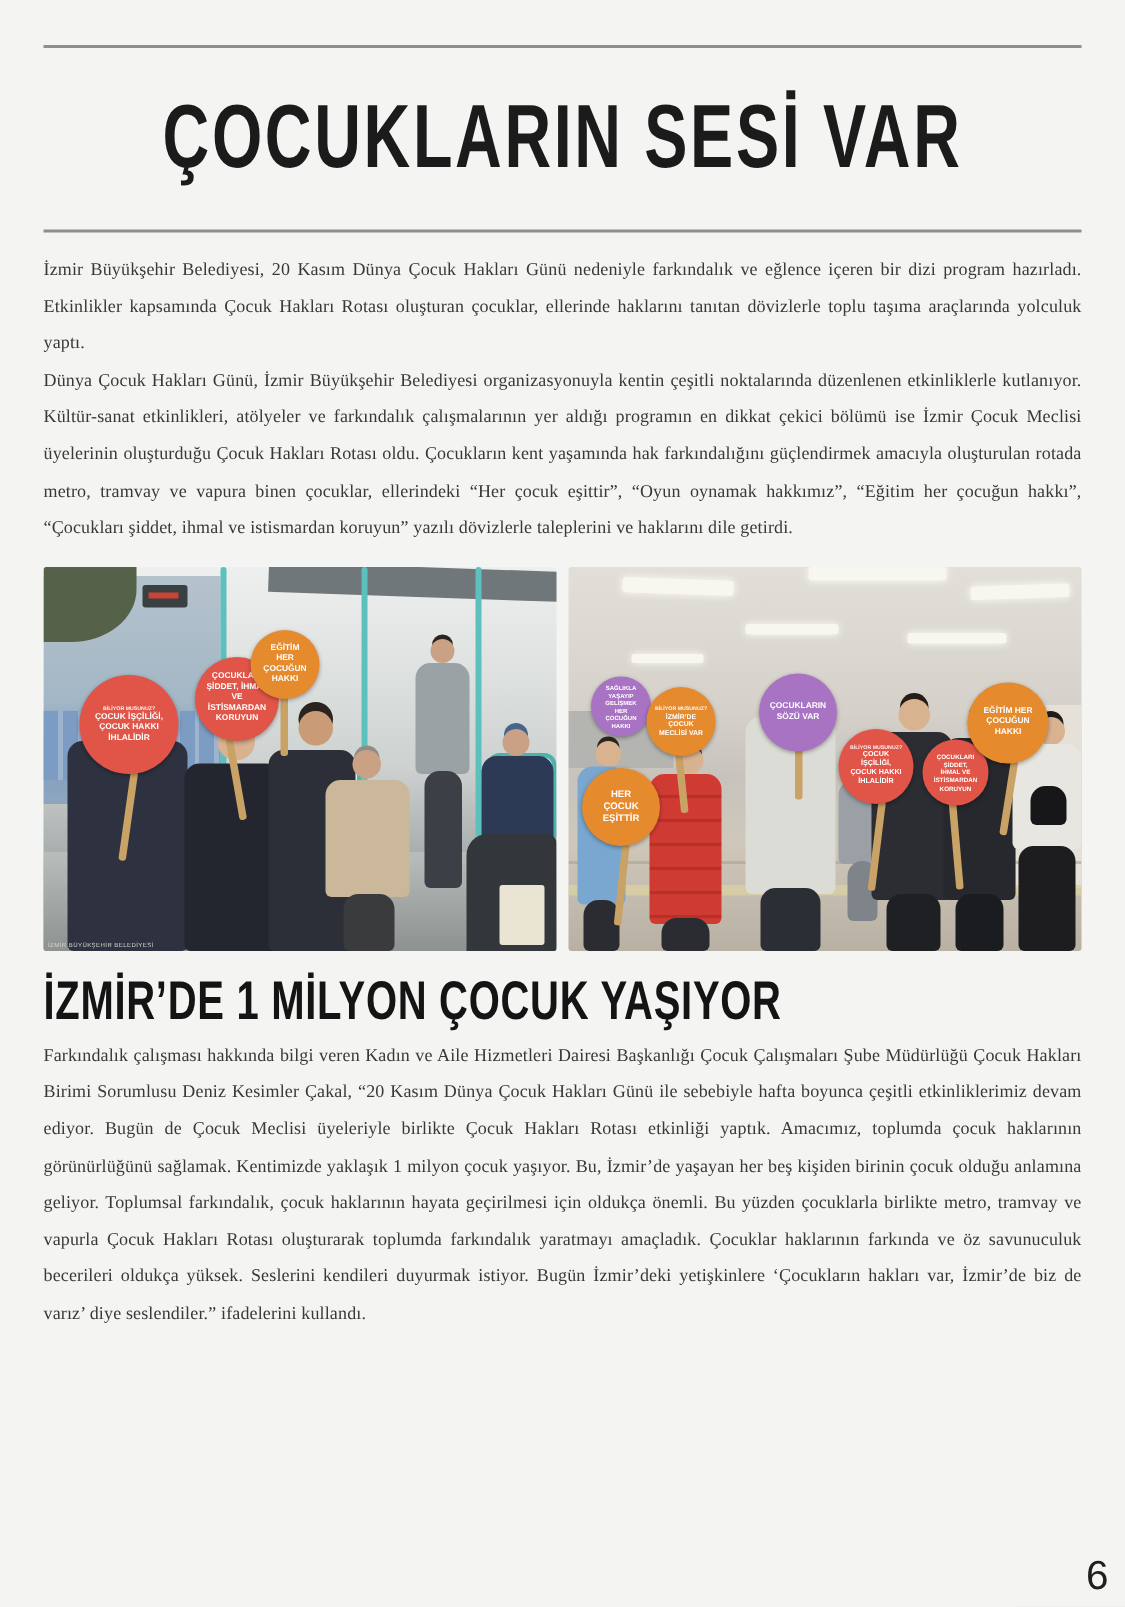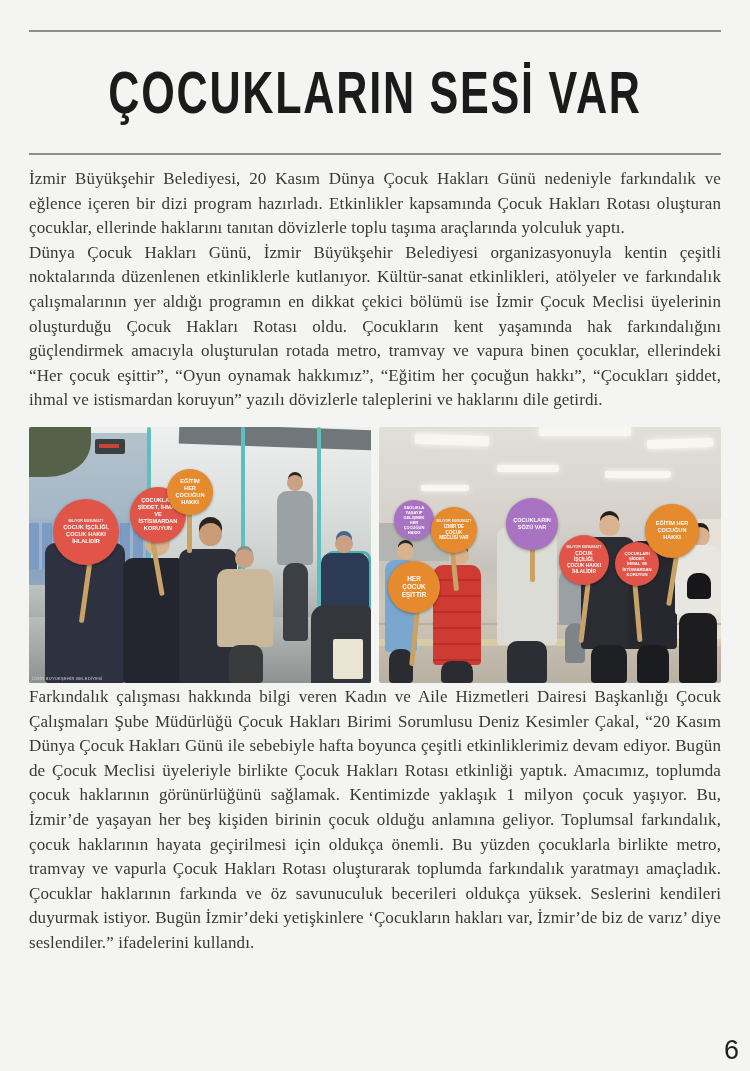--- a/index.html
+++ b/index.html
@@ -5,21 +5,21 @@
   html,body{margin:0;padding:0;background:#e9e9e7;}
   .page{position:relative;width:750px;height:1071px;background:#f4f4f2;overflow:hidden;
         font-family:"Liberation Serif",serif;}
   .rule{height:2px;background:#8e8e8e;margin:0 29px;}
   .rule-top{margin-top:30px;}
   .rule-mid{margin-top:17px;}
   h1{margin:16px 16px 0;height:88px;text-align:left;display:flex;align-items:center;justify-content:center;}
   .title-inner{display:inline-block;font-family:"Liberation Sans",sans-serif;font-weight:700;
         font-size:49px;letter-spacing:2px;color:#1b1b1b;transform:scale(.88,1.22);white-space:nowrap;}
   .content{margin:0 29px;}
-  .content p{margin:12px 0 0;text-align:justify;font-size:17px;line-height:24.6px;color:#383838;
+  .content p{margin:12px 0 0;text-align:justify;font-size:12px;line-height:24.6px;color:#383838;
         letter-spacing:.1px;}
   .content p.p2{margin-top:0;}
   .content p.p3{margin-top:2px;}
   h2{margin:15px 0 2px;height:40px;display:flex;align-items:center;}
   .sub-inner{display:inline-block;font-family:"Liberation Sans",sans-serif;font-weight:700;
         font-size:29px;letter-spacing:.5px;color:#141414;transform:scale(.92,1.25);transform-origin:left center;white-space:nowrap;}
   .page-num{position:absolute;right:11px;bottom:5px;font-family:"Liberation Sans",sans-serif;
         font-size:27px;color:#1f1f1f;}
 
   
@@ -225,18 +225,21 @@
         </div>
         <div class="stick" style="left:33px;top:184px;height:55px;transform:rotate(6deg);"></div>
         <div class="stick" style="left:73px;top:124px;height:40px;transform:rotate(-6deg);"></div>
         <div class="stick" style="left:151px;top:121px;height:34px;"></div>
         <div class="stick" style="left:203px;top:156px;height:60px;transform:rotate(7deg);"></div>
         <div class="stick" style="left:256px;top:157px;height:58px;transform:rotate(-5deg);"></div>
         <div class="stick" style="left:291px;top:129px;height:50px;transform:rotate(9deg);"></div>
       </figure>
     </div>
 
+    <h2>
+      <span class="sub-inner">İZMİR’DE 1 MİLYON ÇOCUK YAŞIYOR</span>
+    </h2>
 
     <p class="p3">Farkındalık çalışması hakkında bilgi veren Kadın ve Aile Hizmetleri Dairesi Başkanlığı Çocuk Çalışmaları Şube Müdürlüğü Çocuk Hakları Birimi Sorumlusu Deniz Kesimler Çakal, “20 Kasım Dünya Çocuk Hakları Günü ile sebebiyle hafta boyunca çeşitli etkinliklerimiz devam ediyor. Bugün de Çocuk Meclisi üyeleriyle birlikte Çocuk Hakları Rotası etkinliği yaptık. Amacımız, toplumda çocuk haklarının görünürlüğünü sağlamak. Kentimizde yaklaşık 1 milyon çocuk yaşıyor. Bu, İzmir’de yaşayan her beş kişiden birinin çocuk olduğu anlamına geliyor. Toplumsal farkındalık, çocuk haklarının hayata geçirilmesi için oldukça önemli. Bu yüzden çocuklarla birlikte metro, tramvay ve vapurla Çocuk Hakları Rotası oluşturarak toplumda farkındalık yaratmayı amaçladık. Çocuklar haklarının farkında ve öz savunuculuk becerileri oldukça yüksek. Seslerini kendileri duyurmak istiyor. Bugün İzmir’deki yetişkinlere ‘Çocukların hakları var, İzmir’de biz de varız’ diye seslendiler.” ifadelerini kullandı.</p>
   </main>
 
   <div class="page-num">6</div>
 </div>
 
 </body></html>

